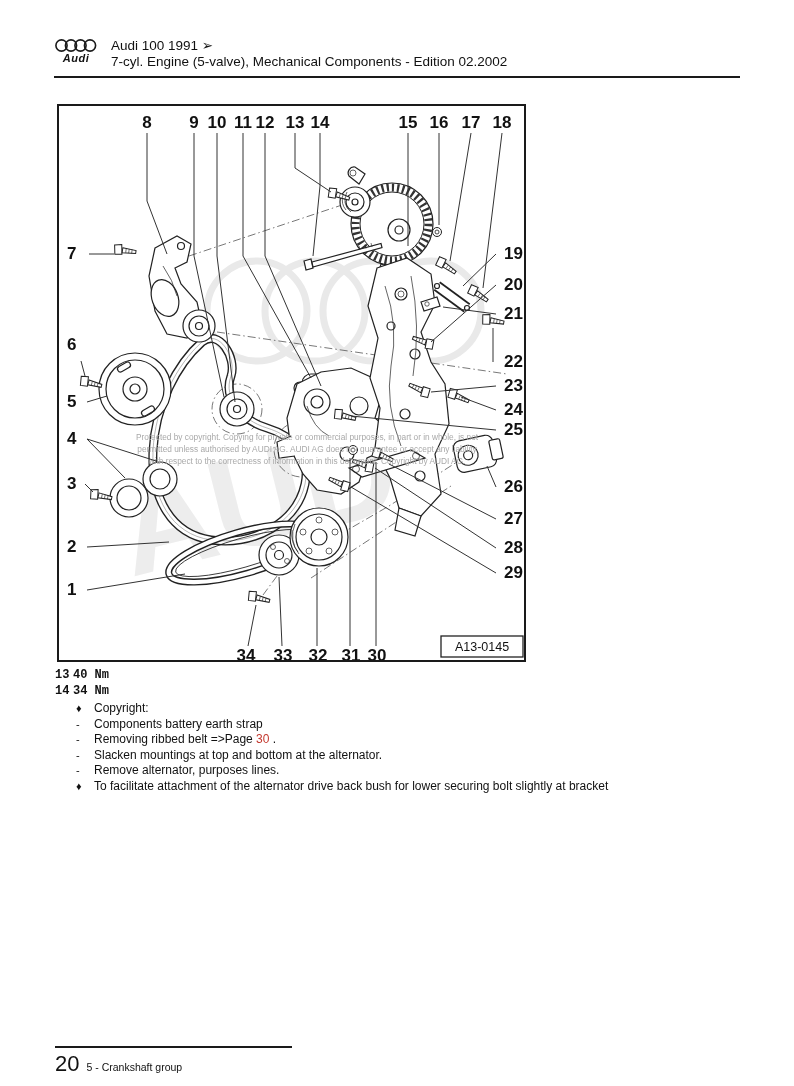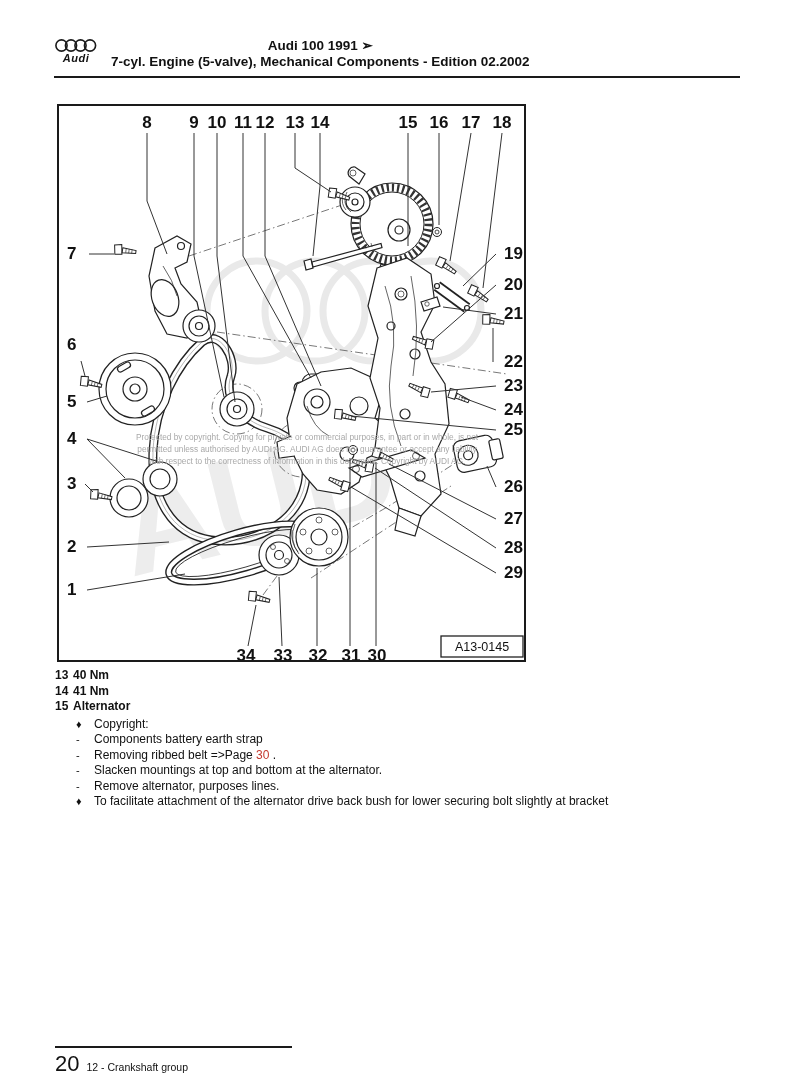--- a/index.html
+++ b/index.html
@@ -3,38 +3,38 @@
 <meta charset="utf-8">
 <style>
   html,body{margin:0;padding:0;background:#fff;}
   .page{position:relative;width:794px;height:1086px;background:#fff;overflow:hidden;
         font-family:"Liberation Sans",sans-serif;color:#111;}
   
   .hdr{position:absolute;left:54px;top:38px;display:flex;gap:13px;align-items:flex-start;}
   .logo{width:44px;text-align:center;}
   .logo .rings{display:block;margin:0 auto;}
   .logo .brand{display:block;font-weight:bold;font-style:italic;font-size:11px;letter-spacing:.5px;margin-top:-1px;}
-  .titles{font-weight:bold;font-size:13.5px;line-height:16px;white-space:nowrap;text-align:center;}
+  .titles{font-weight:normal;font-size:13.5px;line-height:16px;white-space:nowrap;}
   .hdr-rule{position:absolute;left:54px;top:76px;width:686px;height:2px;background:#1a1a1a;}
   
   .diagram{position:absolute;left:57px;top:104px;width:469px;height:558px;
            border:2px solid #1a1a1a;box-sizing:border-box;background:#fff;}
   .diagram svg{display:block;width:100%;height:100%;}
   svg{font-family:"Liberation Sans",sans-serif;}
   .callout{font-size:17px;font-weight:bold;fill:#111;}
   .lead{stroke:#333;stroke-width:1;fill:none;}
   .part{fill:#fff;stroke:#222;stroke-width:1.2;}
   .thin{fill:none;stroke:#222;stroke-width:.7;}
   .dashdot{fill:none;stroke:#555;stroke-width:.8;stroke-dasharray:8 3 1.5 3;}
   .ghost{fill:#ededed;}
   .wmtext{font-size:8.3px;fill:#a9a9a9;}
   .figlabel{font-size:12.5px;fill:#111;}
   
   .notes{position:absolute;left:55px;top:668px;width:700px;font-size:12px;line-height:15.5px;}
-  .torque-row{font-weight:bold;}
+  .torque-row{font-weight:bold;font-family:Liberation Mono, monospace;}
   .t-num{display:inline-block;min-width:18px;}
   .bullets{margin-top:2px;}
   .bullet-row{display:flex;}
   .b-marker{display:inline-block;width:18px;margin-left:21px;font-size:11px;text-align:left;}
   .b-text{flex:1;}
   .page-link{color:#c4382e;}
   
   .footer{position:absolute;left:55px;top:1046px;width:700px;}
   .f-rule{width:237px;height:2px;background:#1a1a1a;margin-bottom:3px;}
   .f-line{display:flex;align-items:baseline;gap:7px;}
@@ -346,24 +346,21 @@
         <text class="figlabel" x="423" y="545" text-anchor="middle">A13-0145</text>
       </g>
     </svg>
   </figure>
 
   <section class="notes">
     <div class="torque-row">
       <span class="t-num">13</span><span>40 Nm</span>
     </div>
     <div class="torque-row">
-      <span class="t-num">14</span><span>41 Nm</span>
-    </div>
-    <div class="torque-row">
-      <span class="t-num">15</span><span>Alternator</span>
+      <span class="t-num">14</span><span>34 Nm</span>
     </div>
 
     <div class="bullets">
       <div class="bullet-row">
         <span class="b-marker">♦</span>
         <span class="b-text"><span>Copyright:</span><span class="page-link"></span><span></span></span>
       </div>
       <div class="bullet-row">
         <span class="b-marker">-</span>
         <span class="b-text"><span>Components battery earth strap</span><span class="page-link"></span><span></span></span>
@@ -384,17 +381,17 @@
         <span class="b-marker">♦</span>
         <span class="b-text"><span>To facilitate attachment of the alternator drive back bush for lower securing bolt slightly at bracket</span><span class="page-link"></span><span></span></span>
       </div>
     </div>
   </section>
 
   <footer class="footer">
     <div class="f-rule"></div>
     <div class="f-line">
       <span class="pagenum">20</span>
-      <span class="group">12 - Crankshaft group</span>
+      <span class="group">5 - Crankshaft group</span>
     </div>
   </footer>
 
 </div>
 
 </body></html>

